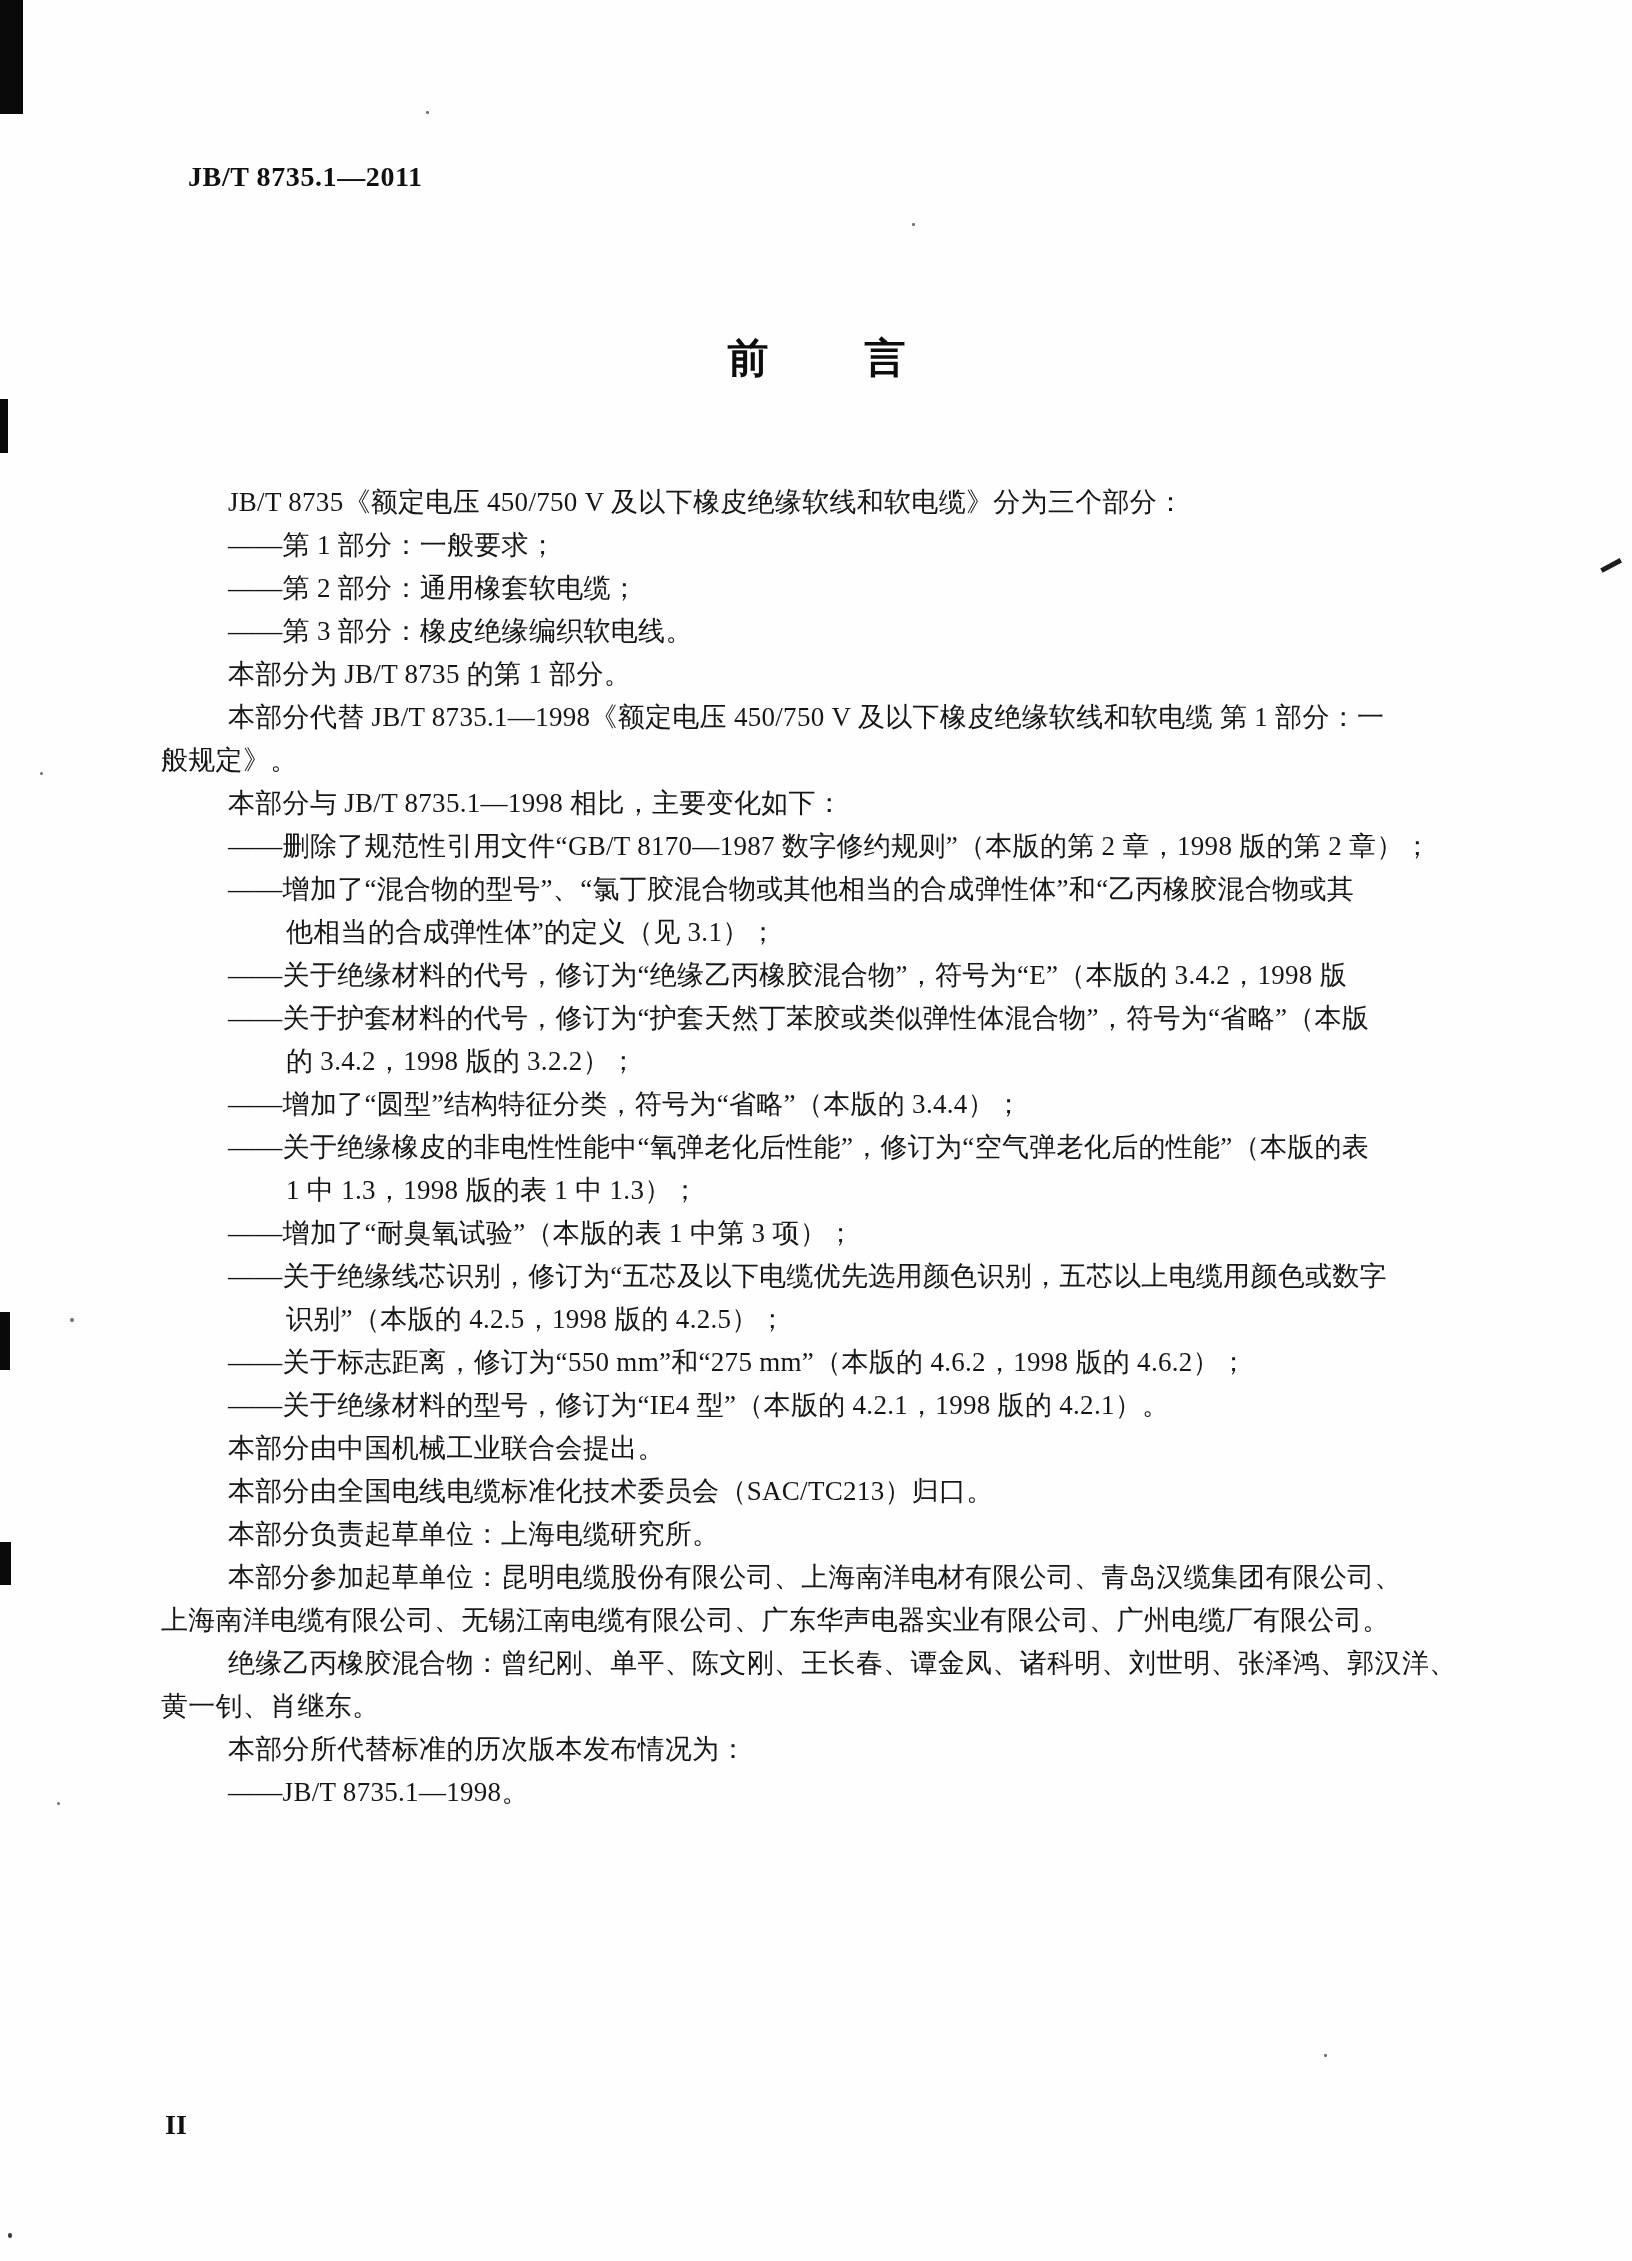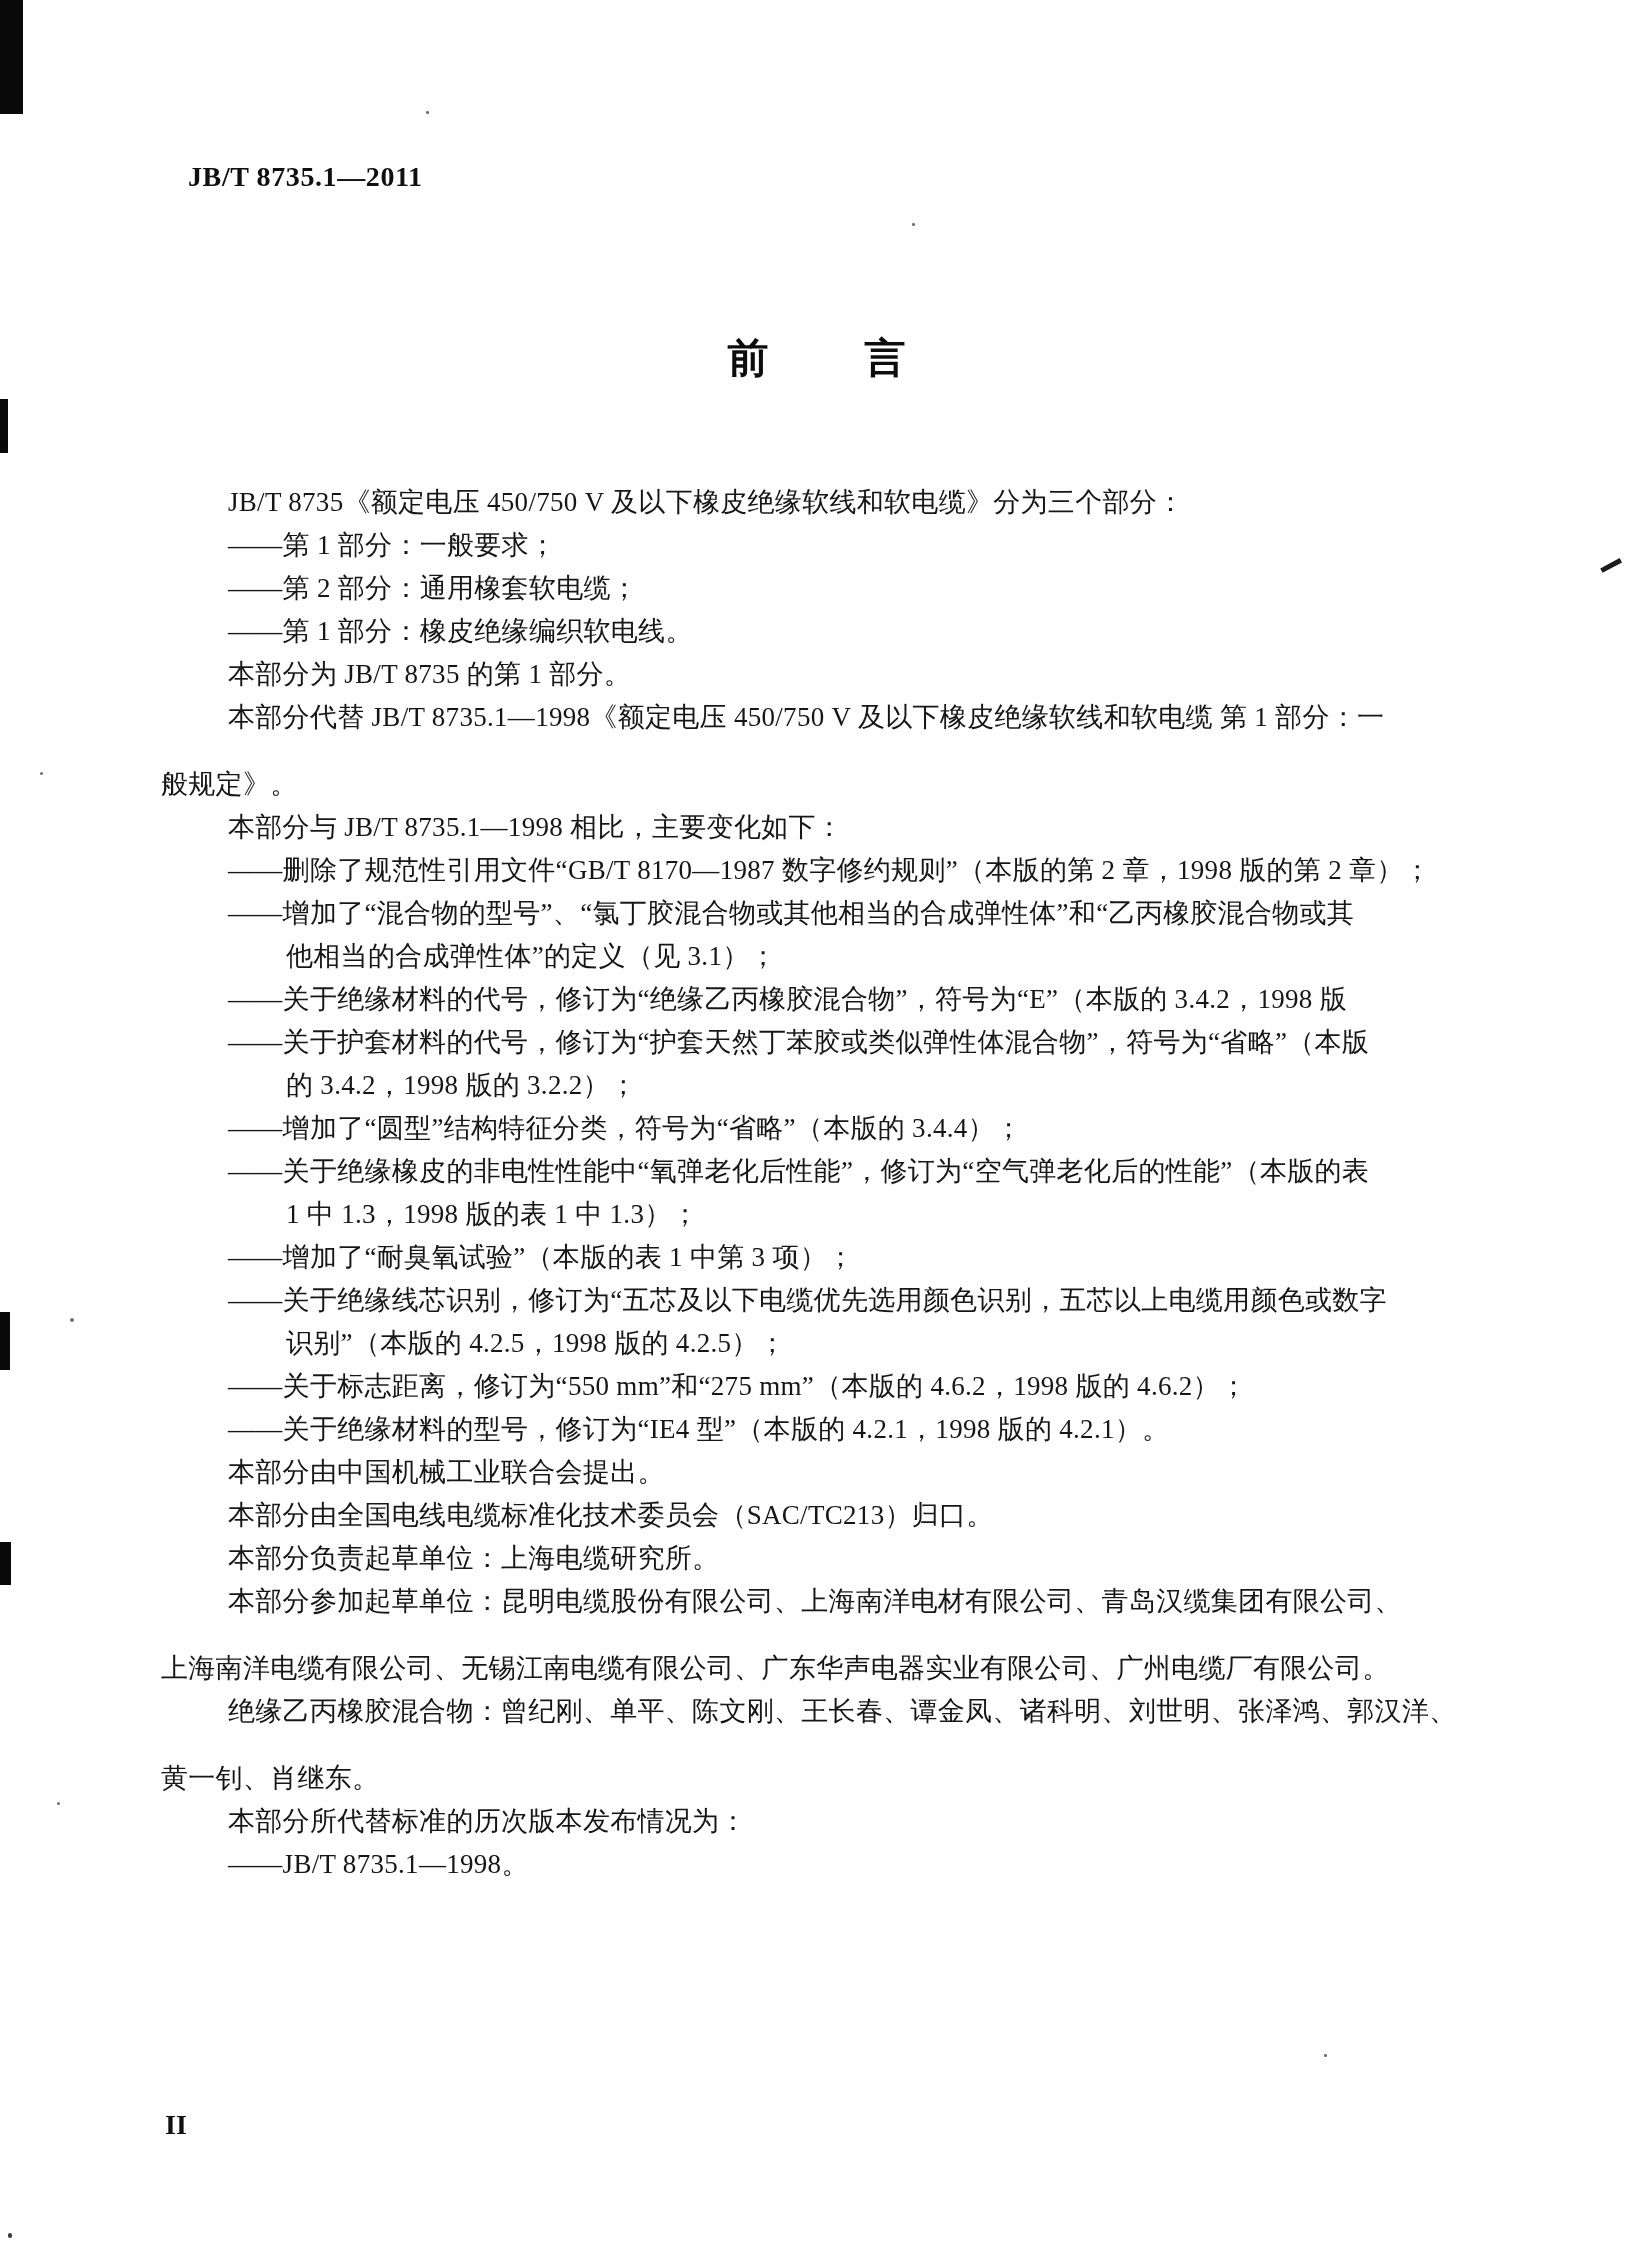--- a/index.html
+++ b/index.html
@@ -31,21 +31,21 @@
   .body-text{
     position:absolute;left:161px;top:481px;width:1321px;
     font-size:27px;line-height:43px;color:#161616;
     letter-spacing:0.3px;
   }
   .line{
     height:43px;white-space:nowrap;overflow:visible;
   }
   .first{padding-left:67px;}
   .hang{padding-left:125px;}
-  .flush{padding-left:0;margin-top:24px;}
+  .flush{padding-left:0;}
   .page-number{
     position:absolute;left:165px;top:2109px;
     font-size:28px;font-weight:bold;color:#101010;
   }
   
   .artifact{position:absolute;background:#0a0a0a;}
   .art-corner{left:0;top:0;width:23px;height:114px;}
   .art-edge1{left:0;top:399px;width:7.8px;height:54px;}
   .art-edge2{left:0;top:1312px;width:9.7px;height:58px;}
   .art-edge3{left:0;top:1542px;width:11px;height:43px;}
@@ -80,21 +80,21 @@
   <div class="doc-code">JB/T 8735.1—2011</div>
 
   <div class="doc-title">
     <span class="t1">前</span><span class="t2">言</span>
   </div>
 
   <div class="body-text">
     <div class="line first">JB/T 8735《额定电压 450/750 V 及以下橡皮绝缘软线和软电缆》分为三个部分：</div>
     <div class="line first">——第 1 部分：一般要求；</div>
     <div class="line first">——第 2 部分：通用橡套软电缆；</div>
-    <div class="line first">——第 1 部分：橡皮绝缘编织软电线。</div>
+    <div class="line first">——第 3 部分：橡皮绝缘编织软电线。</div>
     <div class="line first">本部分为 JB/T 8735 的第 1 部分。</div>
     <div class="line first">本部分代替 JB/T 8735.1—1998《额定电压 450/750 V 及以下橡皮绝缘软线和软电缆  第 1 部分：一</div>
     <div class="line flush">般规定》。</div>
     <div class="line first">本部分与 JB/T 8735.1—1998 相比，主要变化如下：</div>
     <div class="line first">——删除了规范性引用文件“GB/T 8170—1987 数字修约规则”（本版的第 2 章，1998 版的第 2 章）；</div>
     <div class="line first">——增加了“混合物的型号”、“氯丁胶混合物或其他相当的合成弹性体”和“乙丙橡胶混合物或其</div>
     <div class="line hang">他相当的合成弹性体”的定义（见 3.1）；</div>
     <div class="line first">——关于绝缘材料的代号，修订为“绝缘乙丙橡胶混合物”，符号为“E”（本版的 3.4.2，1998 版</div>
     <div class="line first">——关于护套材料的代号，修订为“护套天然丁苯胶或类似弹性体混合物”，符号为“省略”（本版</div>
     <div class="line hang">的 3.4.2，1998 版的 3.2.2）；</div>

